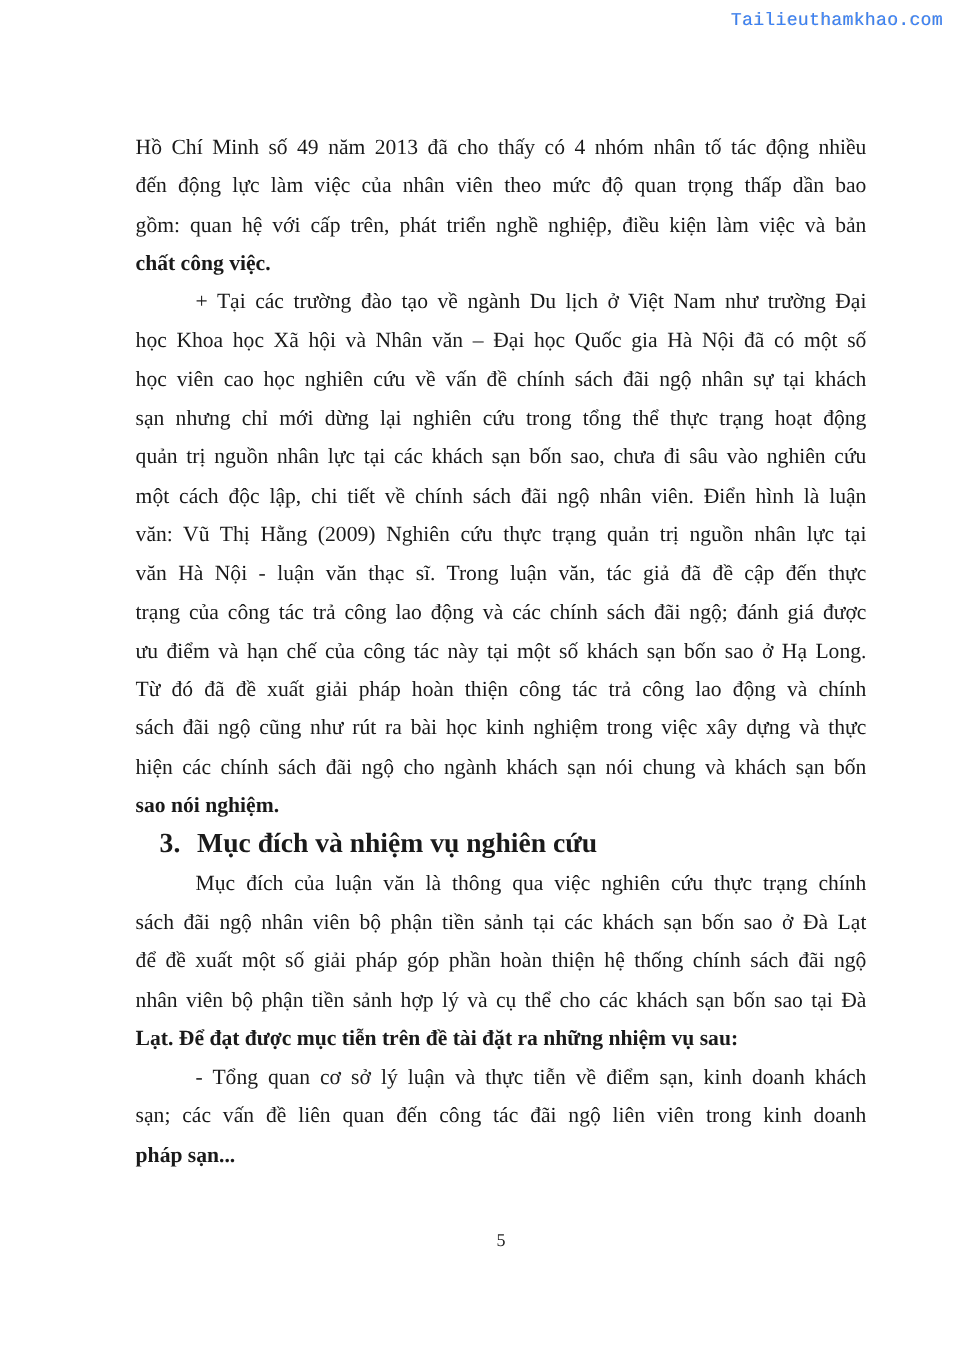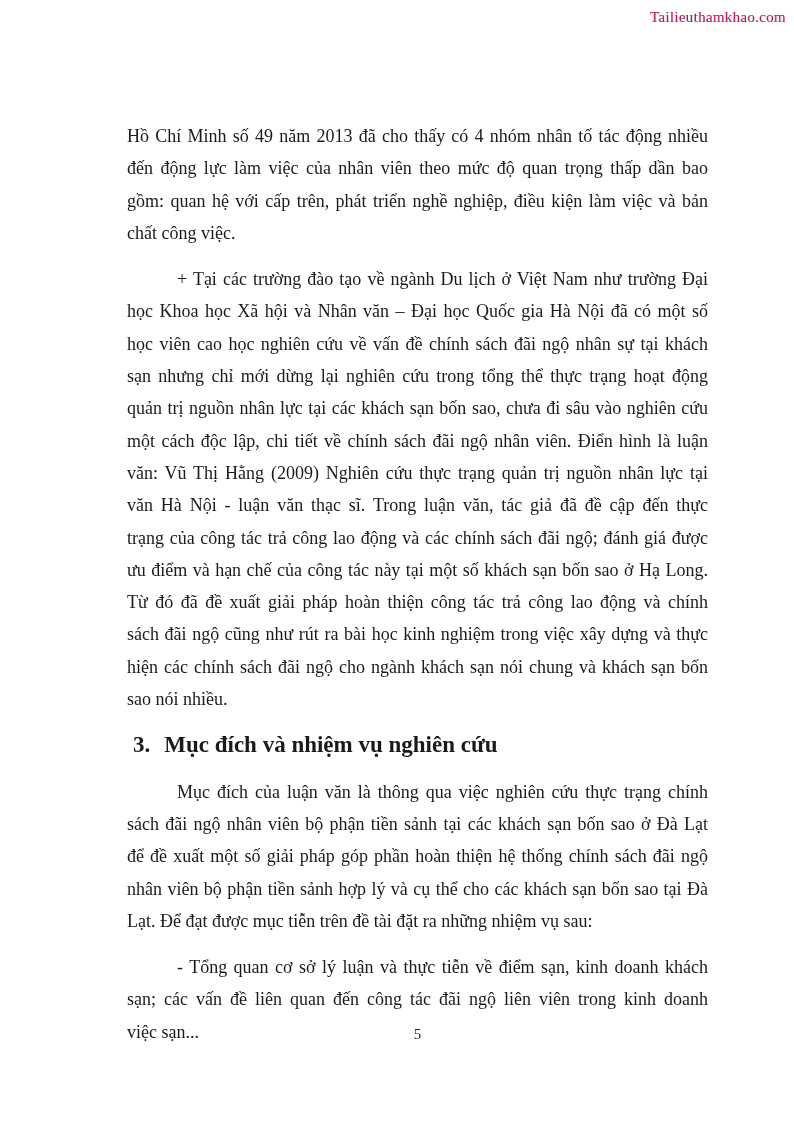--- a/index.html
+++ b/index.html
@@ -13,45 +13,46 @@
     height: 1123px;
     background: #ffffff;
     overflow: hidden;
     font-family: "Liberation Serif", "DejaVu Serif", serif;
     color: #1a1a1a;
   }
   .watermark {
     position: absolute;
     top: 9px;
     right: 8px;
-    font-family: Liberation Serif, serif;
+    font-family: Liberation Mono, monospace;
     font-size: 15px;
-    color: #be185d;
+    color: #3b82f6;
     text-shadow: 0.5px 0.5px 0 #ffffff, -0.5px -0.5px 0 #b5b5b5;
     letter-spacing: 0.3px;
   }
   .content {
     position: absolute;
     left: 113px;
     top: 106px;
     width: 609px;
   }
-  .para { margin: 14px; }
+  .para { margin: 0; }
   .line {
     font-size: 18px;
     line-height: 32.3px;
     height: 32.3px;
     overflow: hidden;
     text-align: justify;
     text-align-last: justify;
     white-space: normal;
   }
   .line.last {
     text-align: center;
     text-align-last: left;
+    font-weight: bold;
   }
   .line.indent {
     padding-left: 50px;
   }
   .heading {
     font-size: 23px;
     font-weight: bold;
     line-height: 32.3px;
     height: 32.3px;
     padding-left: 20px;
@@ -90,31 +91,31 @@
         <div class="line">sạn nhưng chỉ mới dừng lại nghiên cứu trong tổng thể thực trạng hoạt động</div>
         <div class="line">quản trị nguồn nhân lực tại các khách sạn bốn sao, chưa đi sâu vào nghiên cứu</div>
         <div class="line">một cách độc lập, chi tiết về chính sách đãi ngộ nhân viên. Điển hình là luận</div>
         <div class="line">văn: Vũ Thị Hằng (2009) Nghiên cứu thực trạng quản trị nguồn nhân lực tại</div>
         <div class="line">văn Hà Nội - luận văn thạc sĩ. Trong luận văn, tác giả đã đề cập đến thực</div>
         <div class="line">trạng của công tác trả công lao động và các chính sách đãi ngộ; đánh giá được</div>
         <div class="line">ưu điểm và hạn chế của công tác này tại một số khách sạn bốn sao ở Hạ Long.</div>
         <div class="line">Từ đó đã đề xuất giải pháp hoàn thiện công tác trả công lao động và chính</div>
         <div class="line">sách đãi ngộ cũng như rút ra bài học kinh nghiệm trong việc xây dựng và thực</div>
         <div class="line">hiện các chính sách đãi ngộ cho ngành khách sạn nói chung và khách sạn bốn</div>
-        <div class="line last">sao nói nhiều.</div>
+        <div class="line last">sao nói nghiệm.</div>
       </div>
       <div class="heading"><span class="h-num">3.</span><span class="h-text">Mục đích và nhiệm vụ nghiên cứu</span></div>
       <div class="para">
         <div class="line indent">Mục đích của luận văn là thông qua việc nghiên cứu thực trạng chính</div>
         <div class="line">sách đãi ngộ nhân viên bộ phận tiền sảnh tại các khách sạn bốn sao ở Đà Lạt</div>
         <div class="line">để đề xuất một số giải pháp góp phần hoàn thiện hệ thống chính sách đãi ngộ</div>
         <div class="line">nhân viên bộ phận tiền sảnh hợp lý và cụ thể cho các khách sạn bốn sao tại Đà</div>
         <div class="line last">Lạt. Để đạt được mục tiễn trên đề tài đặt ra những nhiệm vụ sau:</div>
       </div>
       <div class="para">
         <div class="line indent">- Tổng quan cơ sở lý luận và thực tiễn về điểm sạn, kinh doanh khách</div>
         <div class="line">sạn; các vấn đề liên quan đến công tác đãi ngộ liên viên trong kinh doanh</div>
-        <div class="line last">việc sạn...</div>
+        <div class="line last">pháp sạn...</div>
       </div>
     </div>
 
   <div class="page-number">5</div>
 </div>
 
 </body></html>

